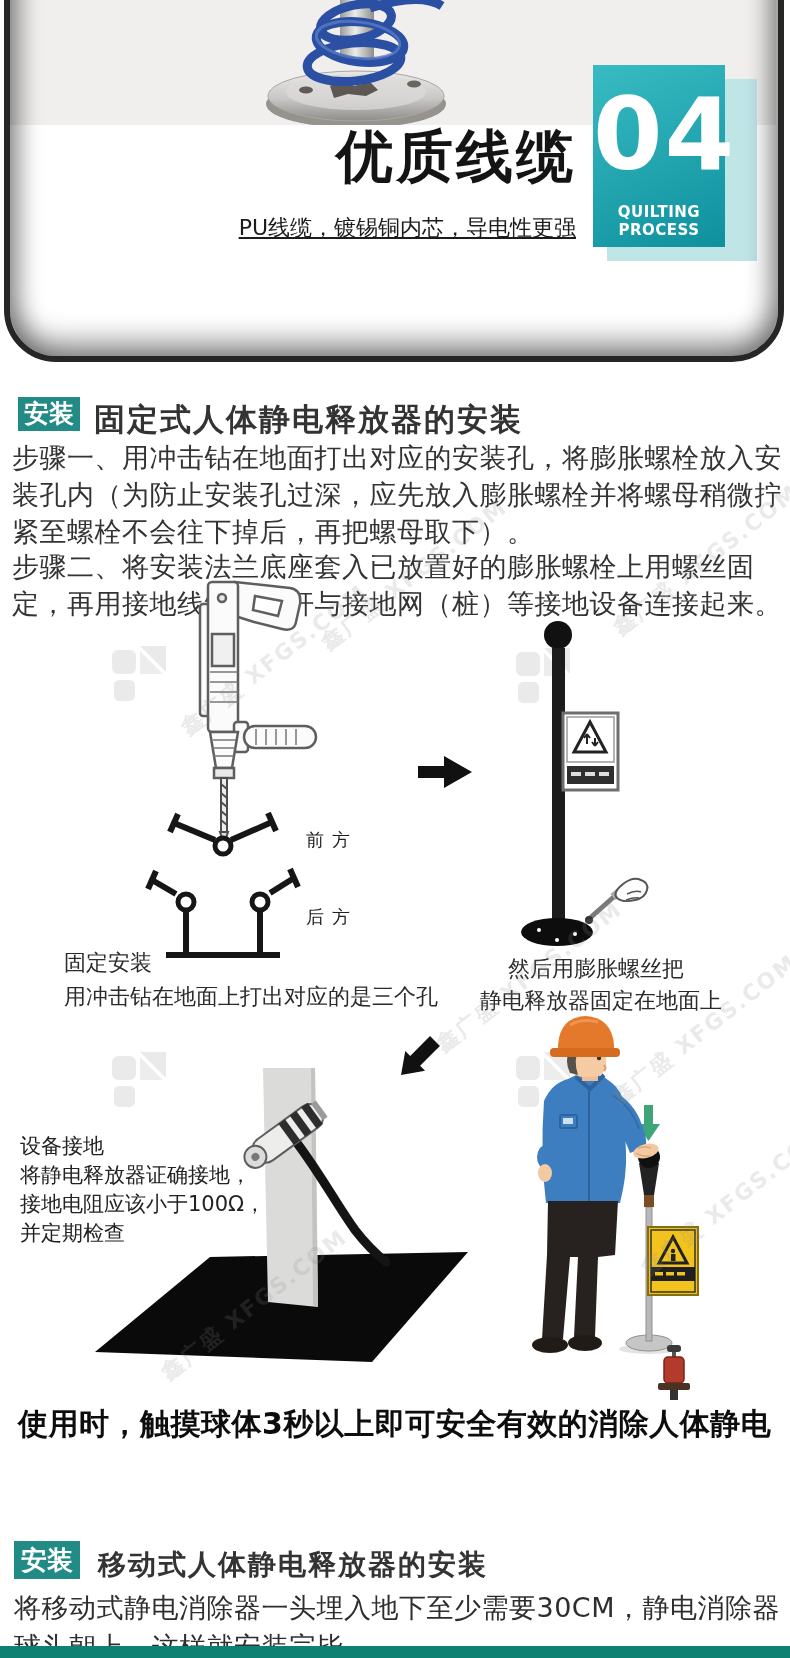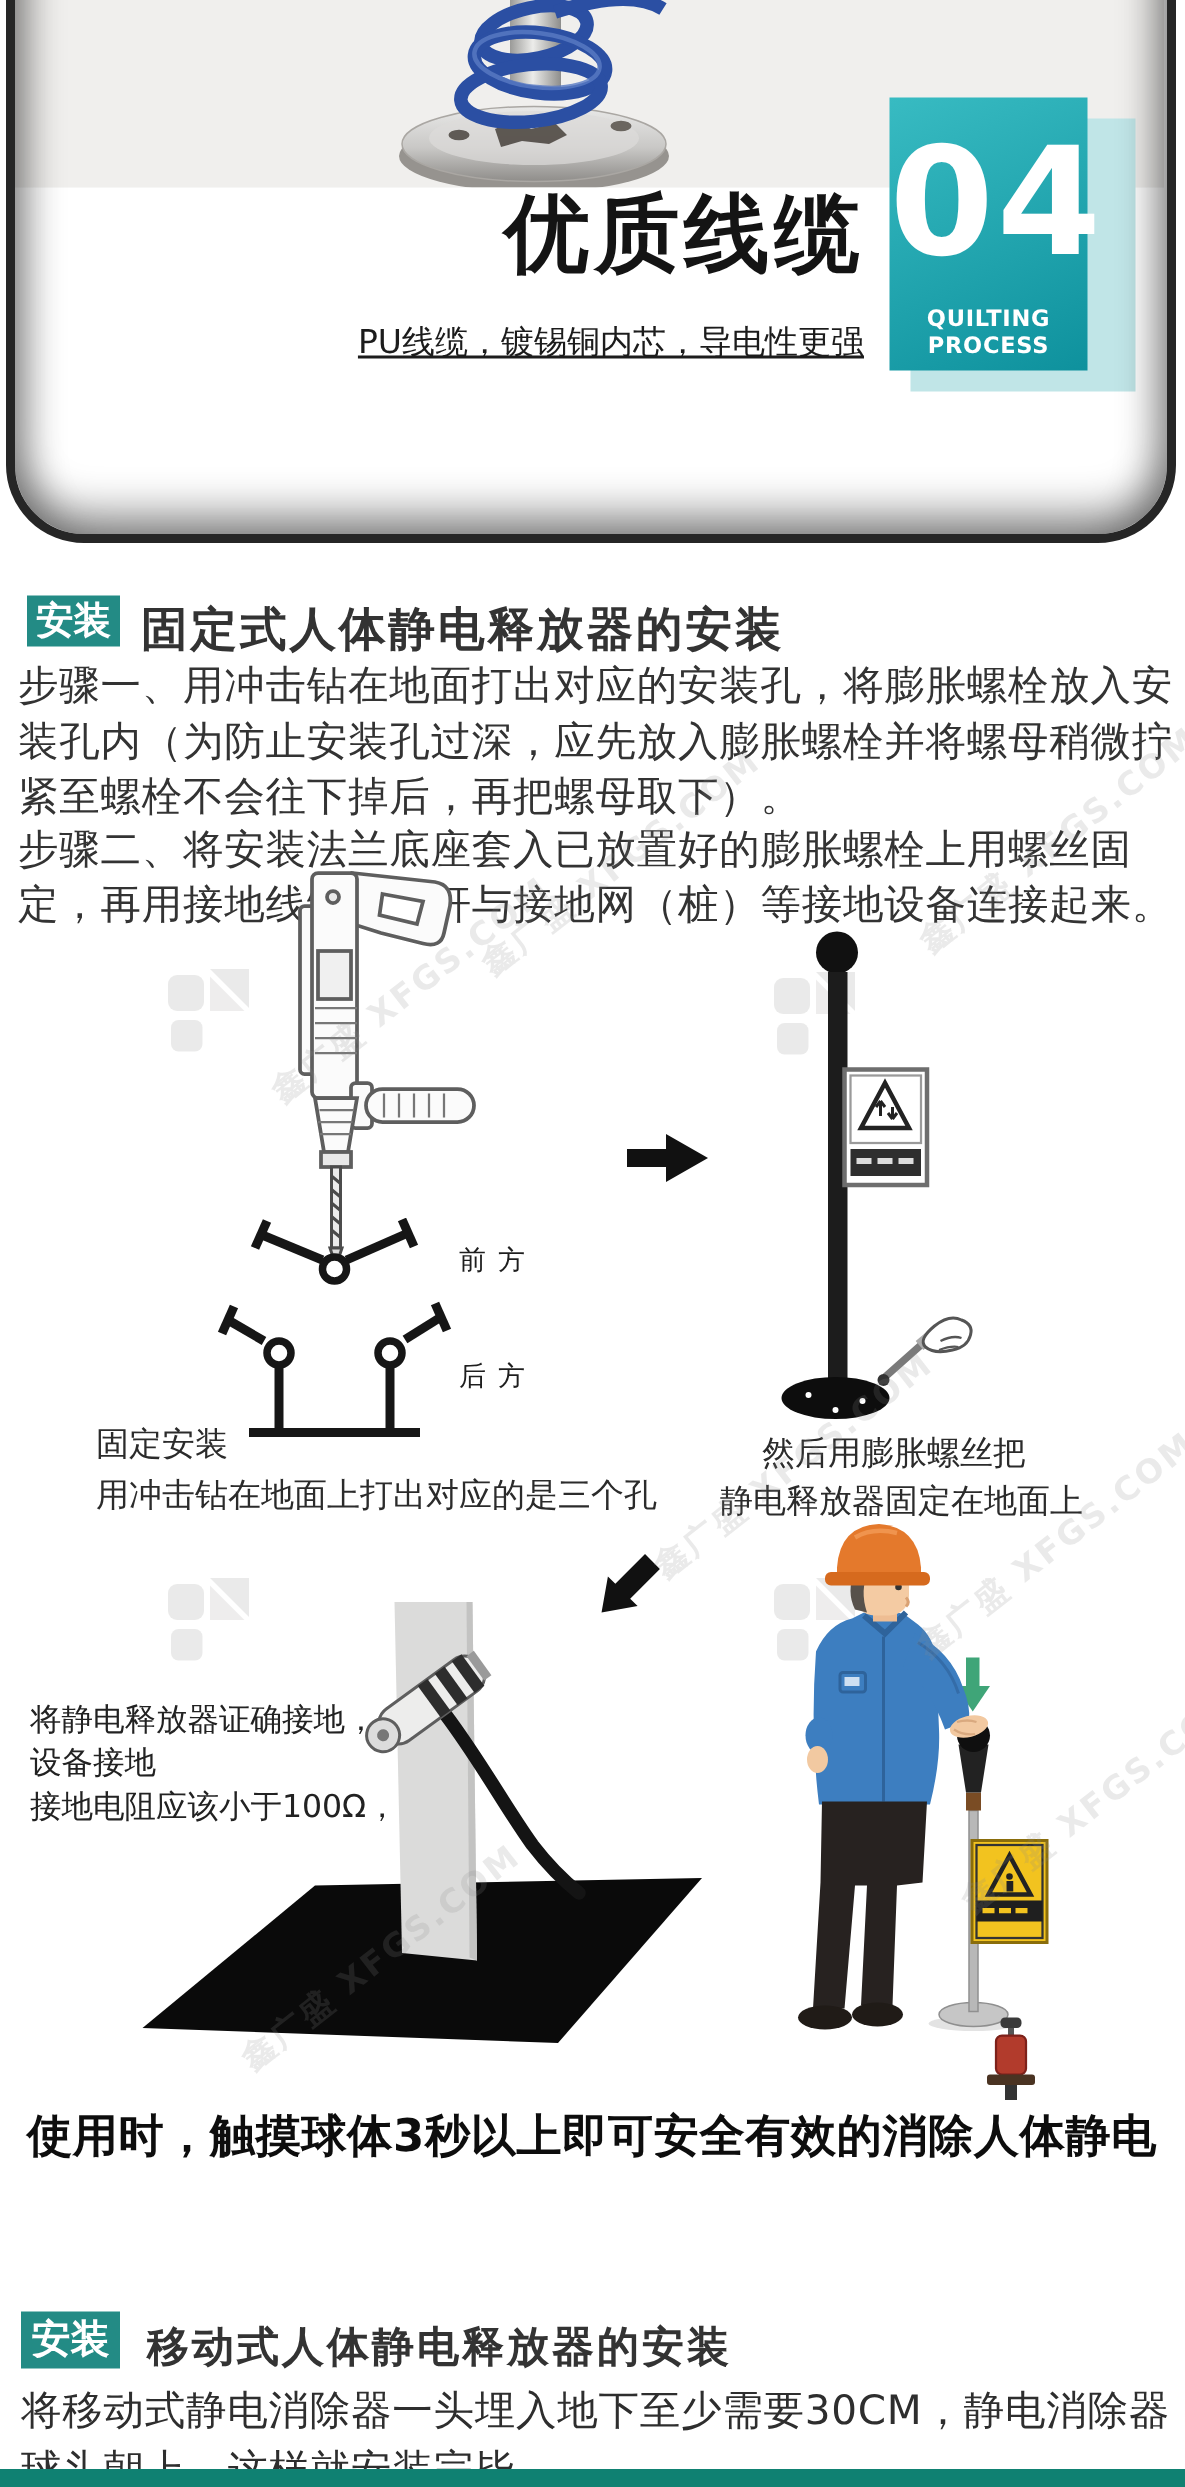--- a/index.html
+++ b/index.html
@@ -233,23 +233,24 @@
         <rect x="8" y="-13" width="8" height="26" fill="#2d2d2d"></rect>
         <rect x="22" y="-13" width="8" height="26" fill="#2d2d2d"></rect>
         <rect x="32" y="-10" width="6" height="20" fill="#9a9a9a"></rect>
         <circle cx="-44" cy="0" r="11" fill="#dcdcdc" stroke="#5e5e5e" stroke-width="2"></circle>
         <circle cx="-44" cy="0" r="4" fill="#777"></circle>
       </g>
     </svg>
   </div>
 
   <div class="abs ground-text">
+    <div>设备接地</div>
     <div>将静电释放器证确接地，</div>
-    <div>设备接地</div>
     <div>接地电阻应该小于100Ω，</div>
+    <div>并定期检查</div>
   </div>
 
   <div class="abs" style="left:500px;top:1005px;z-index:2;">
     <svg width="290" height="400" viewBox="0 0 290 400">
 
       <rect x="144" y="100" width="9" height="20" style="fill:var(--arrow-green)"></rect>
       <polygon points="137,119 160,119 148.5,136" style="fill:var(--arrow-green)"></polygon>
 
       <path d="M44,96 Q52,78 68,74 L76,70 Q90,66 104,72 L112,78 Q122,86 124,100 L126,148 Q127,170 120,198 L46,198 Q40,150 44,96 Z" style="fill:var(--jacket-blue)"></path>
       <path d="M110,84 Q134,96 142,120 Q147,132 146,142 L130,148 Q120,120 102,106 Z" style="fill:var(--jacket-blue)"></path>

